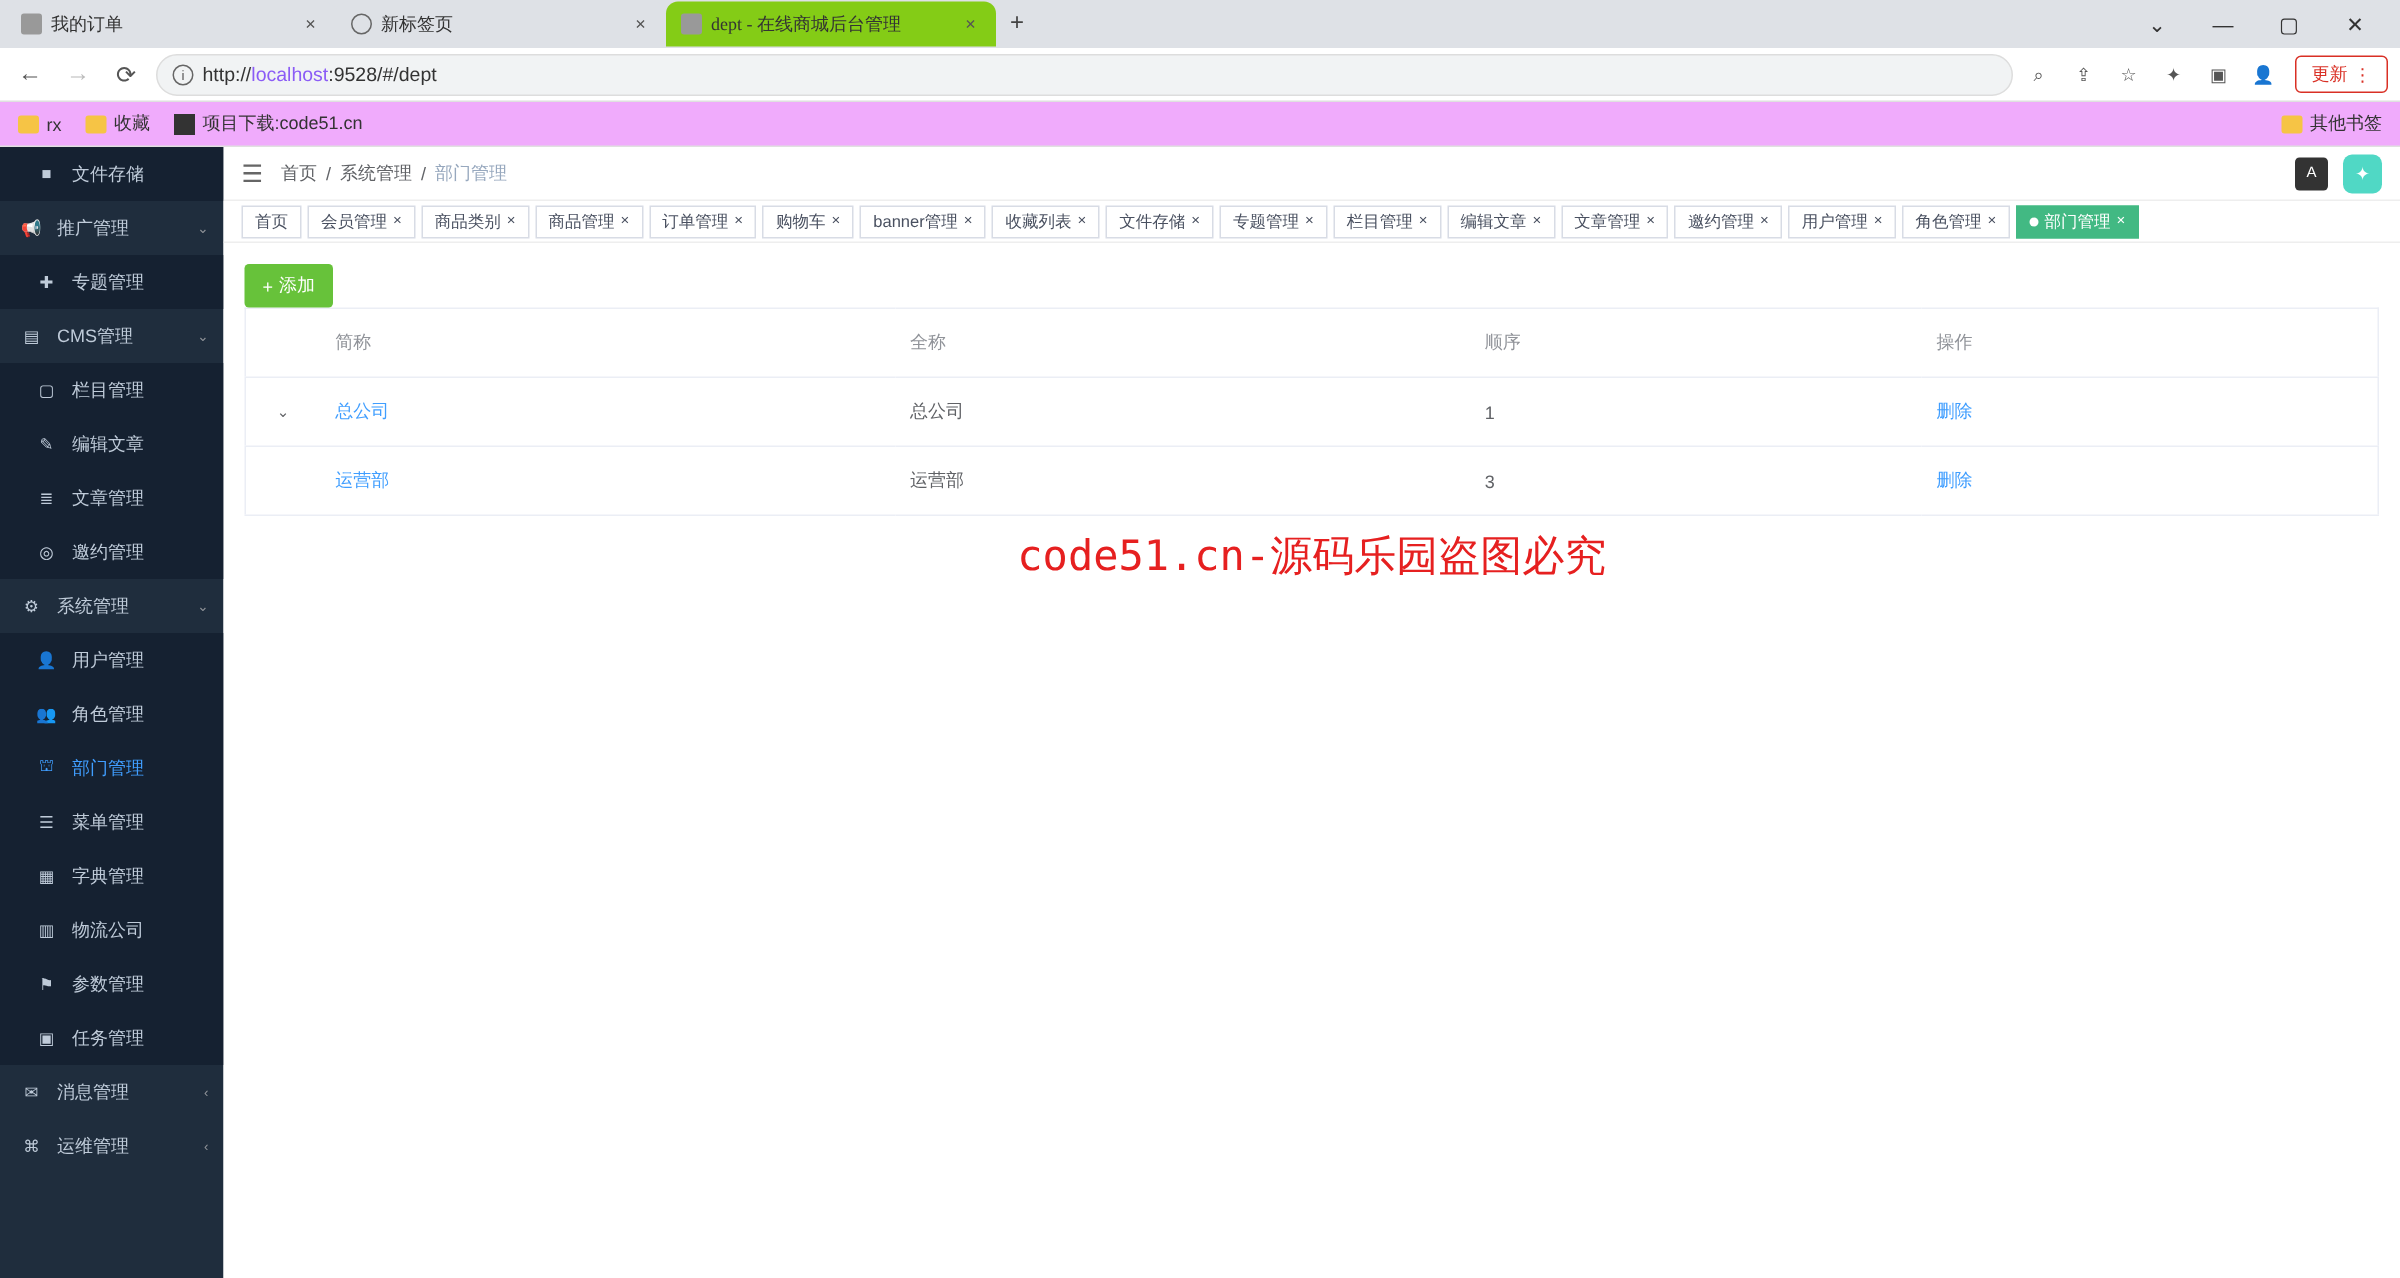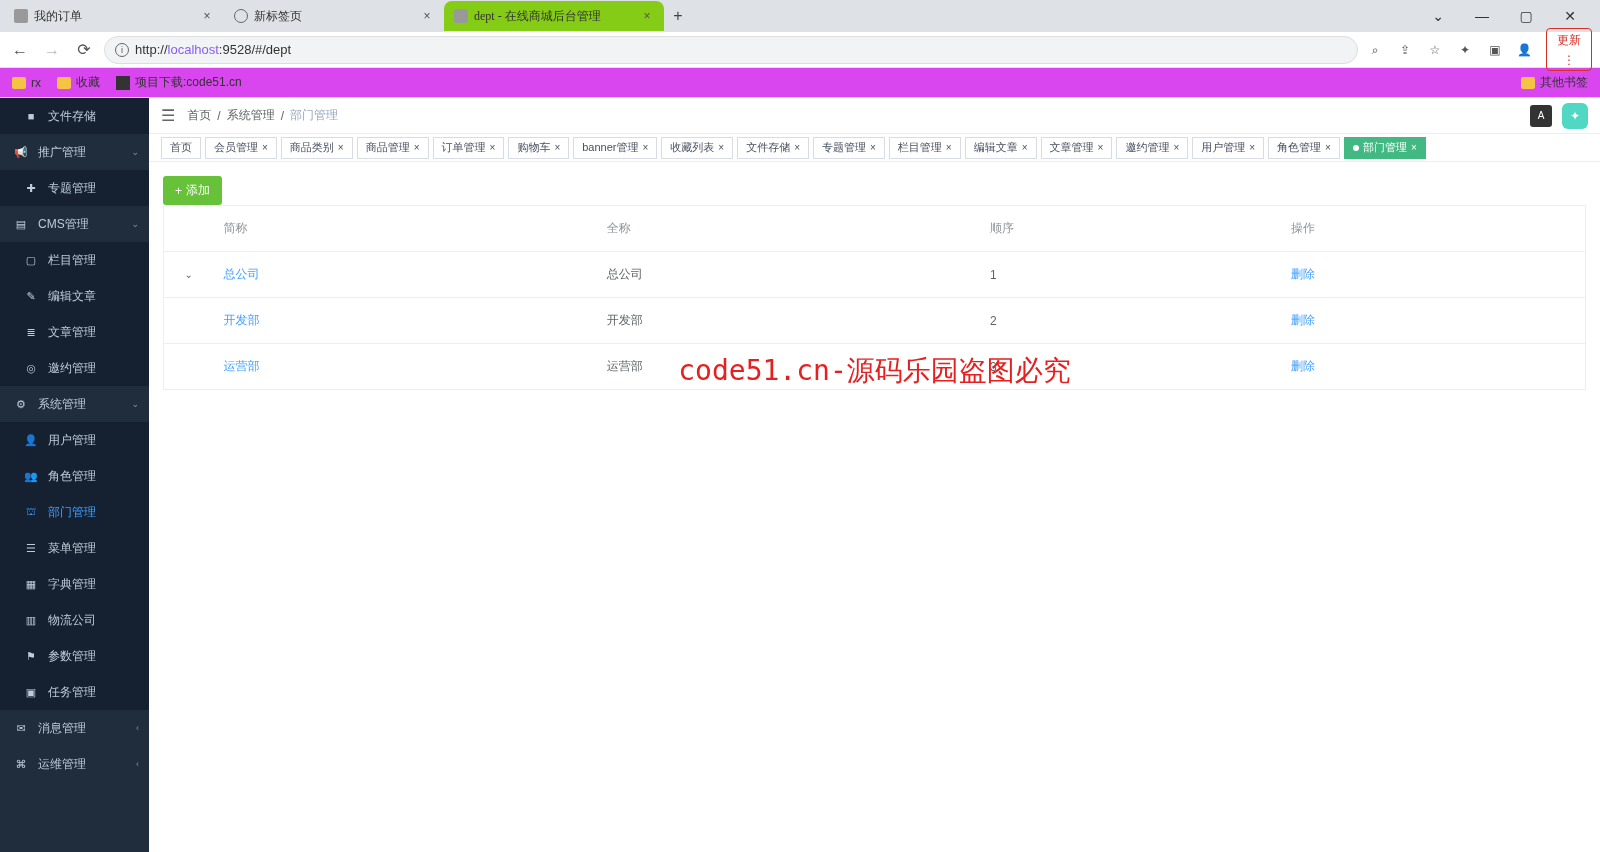--- a/index.html
+++ b/index.html
@@ -19,23 +19,23 @@
 .win-btn { width: 28px; height: 24px; display: flex; align-items: center; justify-content: center; cursor: pointer; font-size: 14px; }
 
 .addr-bar-row { display: flex; align-items: center; height: 36px; background: #fff; padding: 0 8px; gap: 8px; border-bottom: 1px solid #e0e0e0; }
 .nav-btn { width: 24px; height: 24px; display: flex; align-items: center; justify-content: center; color: #555; cursor: pointer; font-size: 16px; }
 .addr-bar { flex: 1; display: flex; align-items: center; gap: 6px; background: #f1f3f4; border: 1px solid #ddd; border-radius: 14px; height: 28px; padding: 0 10px; color: #555; }
 .addr-info-icon { width: 14px; height: 14px; border: 1px solid #666; border-radius: 50%; display: flex; align-items: center; justify-content: center; font-size: 9px; }
 .addr-text { font-size: 13px; color: #333; }
 .addr-text .bold { color: #8b5cf6; text-align: right; }
 .addr-right { display: flex; align-items: center; gap: 12px; color: #555; }
 .addr-right .ic { width: 18px; height: 18px; display: flex; align-items: center; justify-content: center; cursor: pointer; }
-.update-btn { border: 1px solid #d93025; color: #d93025; padding: 3px 10px; border-radius: 4px; font-size: 12px; display: flex; align-items: center; gap: 4px; cursor: pointer; flex-direction: column; }
-
-.bookmark-bar { display: flex; align-items: center; height: 30px; background: #d946ef; padding: 0 12px; gap: 16px; border-bottom: 1px solid #e0e0e0; }
+.update-btn { border: 1px solid #d93025; color: #d93025; padding: 3px 10px; border-radius: 4px; font-size: 12px; display: flex; align-items: center; gap: 4px; cursor: pointer; }
+
+.bookmark-bar { display: flex; align-items: center; height: 30px; background: #f0abfc; padding: 0 12px; gap: 16px; border-bottom: 1px solid #e0e0e0; }
 .bm-item { display: flex; align-items: center; gap: 5px; color: #333; font-size: 12px; cursor: pointer; }
 .bm-folder { width: 14px; height: 12px; background: #f6c445; border-radius: 2px; }
 .bm-item.other { margin-left: auto; }
 
 
 .app { display: flex; height: calc(852px - 98px); }
 .sidebar { width: 149px; background: #1f2d3d; color: #bfcbd9; overflow-y: auto; }
 .side-item { display: flex; align-items: center; height: 36px; padding: 0 14px; gap: 10px; cursor: pointer; font-size: 12px; position: relative; }
 .side-item.sub { padding-left: 24px; background: #152131; }
 .side-item.active { color: #409eff; }
@@ -333,27 +333,20 @@
         <tbody id="table-body">
             <tr>
     <td class="expand-cell">⌄</td>
     <td><span class="link-cell">总公司</span></td>
     <td>总公司</td>
     <td>1</td>
     <td><span class="delete-link">删除</span></td>
             </tr>
             <tr>
     <td class="expand-cell"></td>
-    <td><span class="link-cell">开发部</span></td>
-    <td>开发部</td>
-    <td>2</td>
-    <td><span class="delete-link">删除</span></td>
-            </tr>
-            <tr>
-    <td class="expand-cell"></td>
     <td><span class="link-cell">运营部</span></td>
     <td>运营部</td>
     <td>3</td>
     <td><span class="delete-link">删除</span></td>
             </tr>
           </tbody>
       </table>
 
       <div class="watermark">code51.cn-源码乐园盗图必究</div>
     </div>

